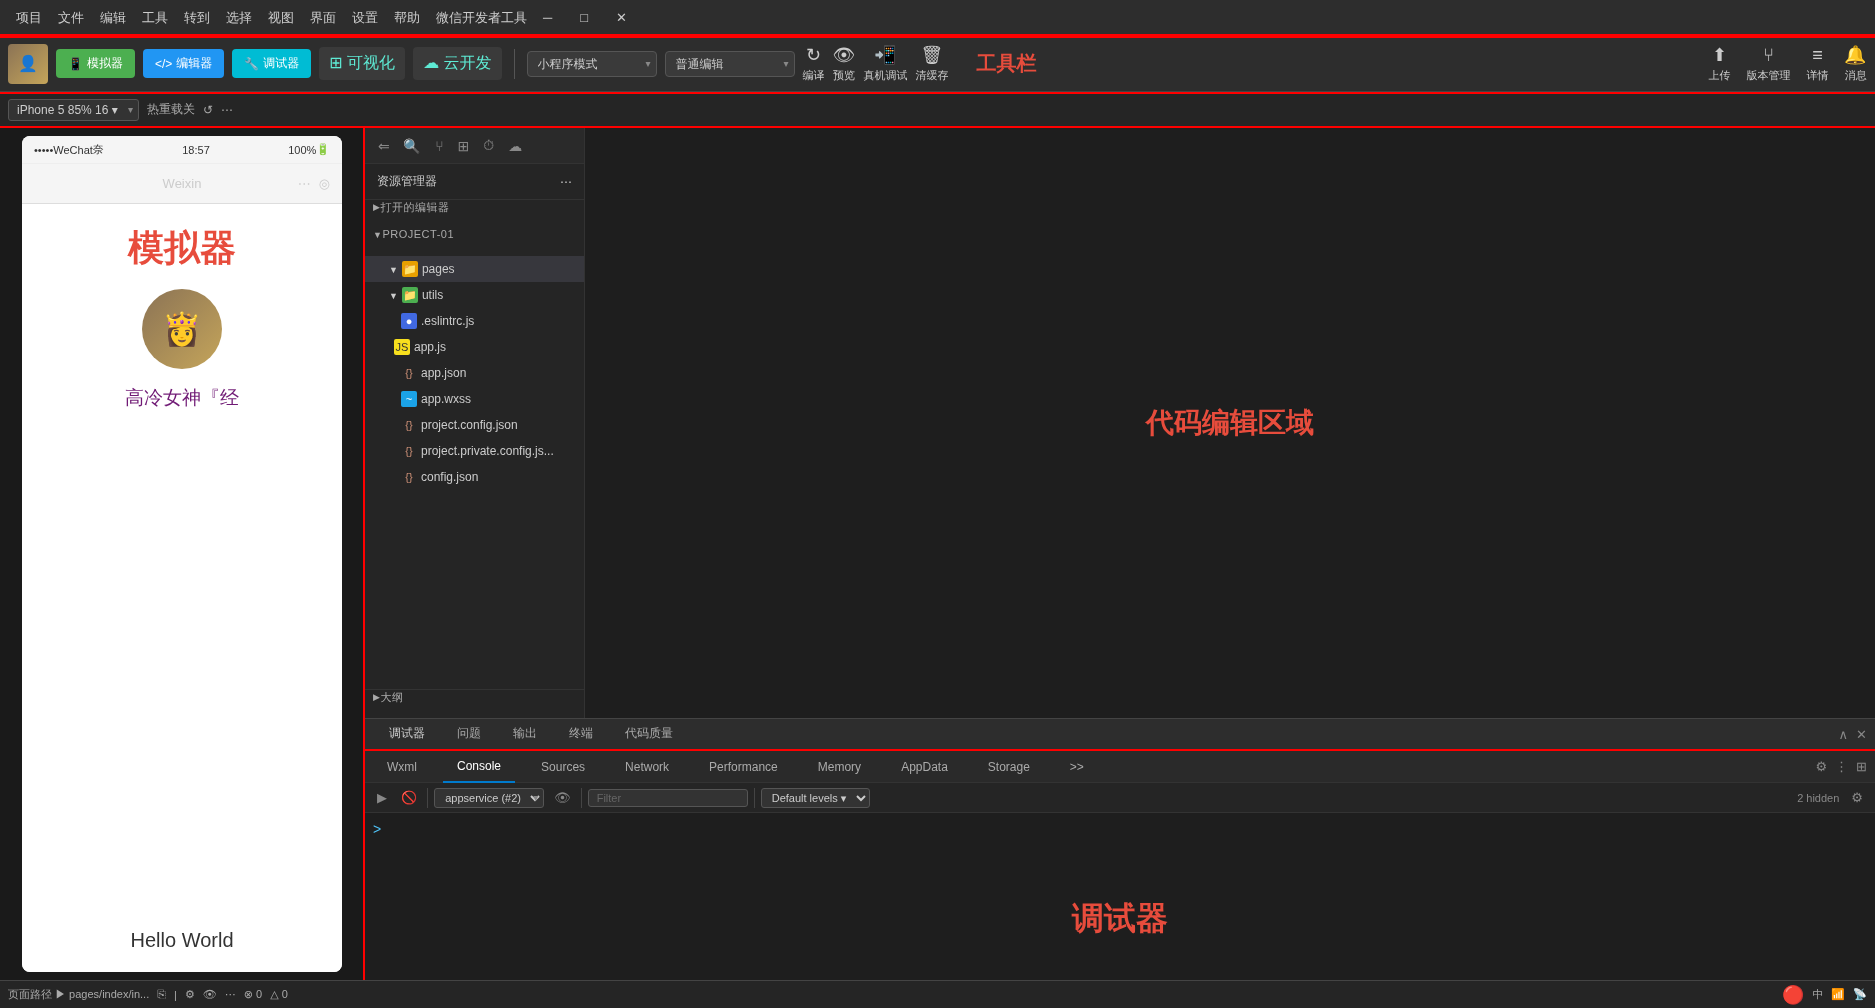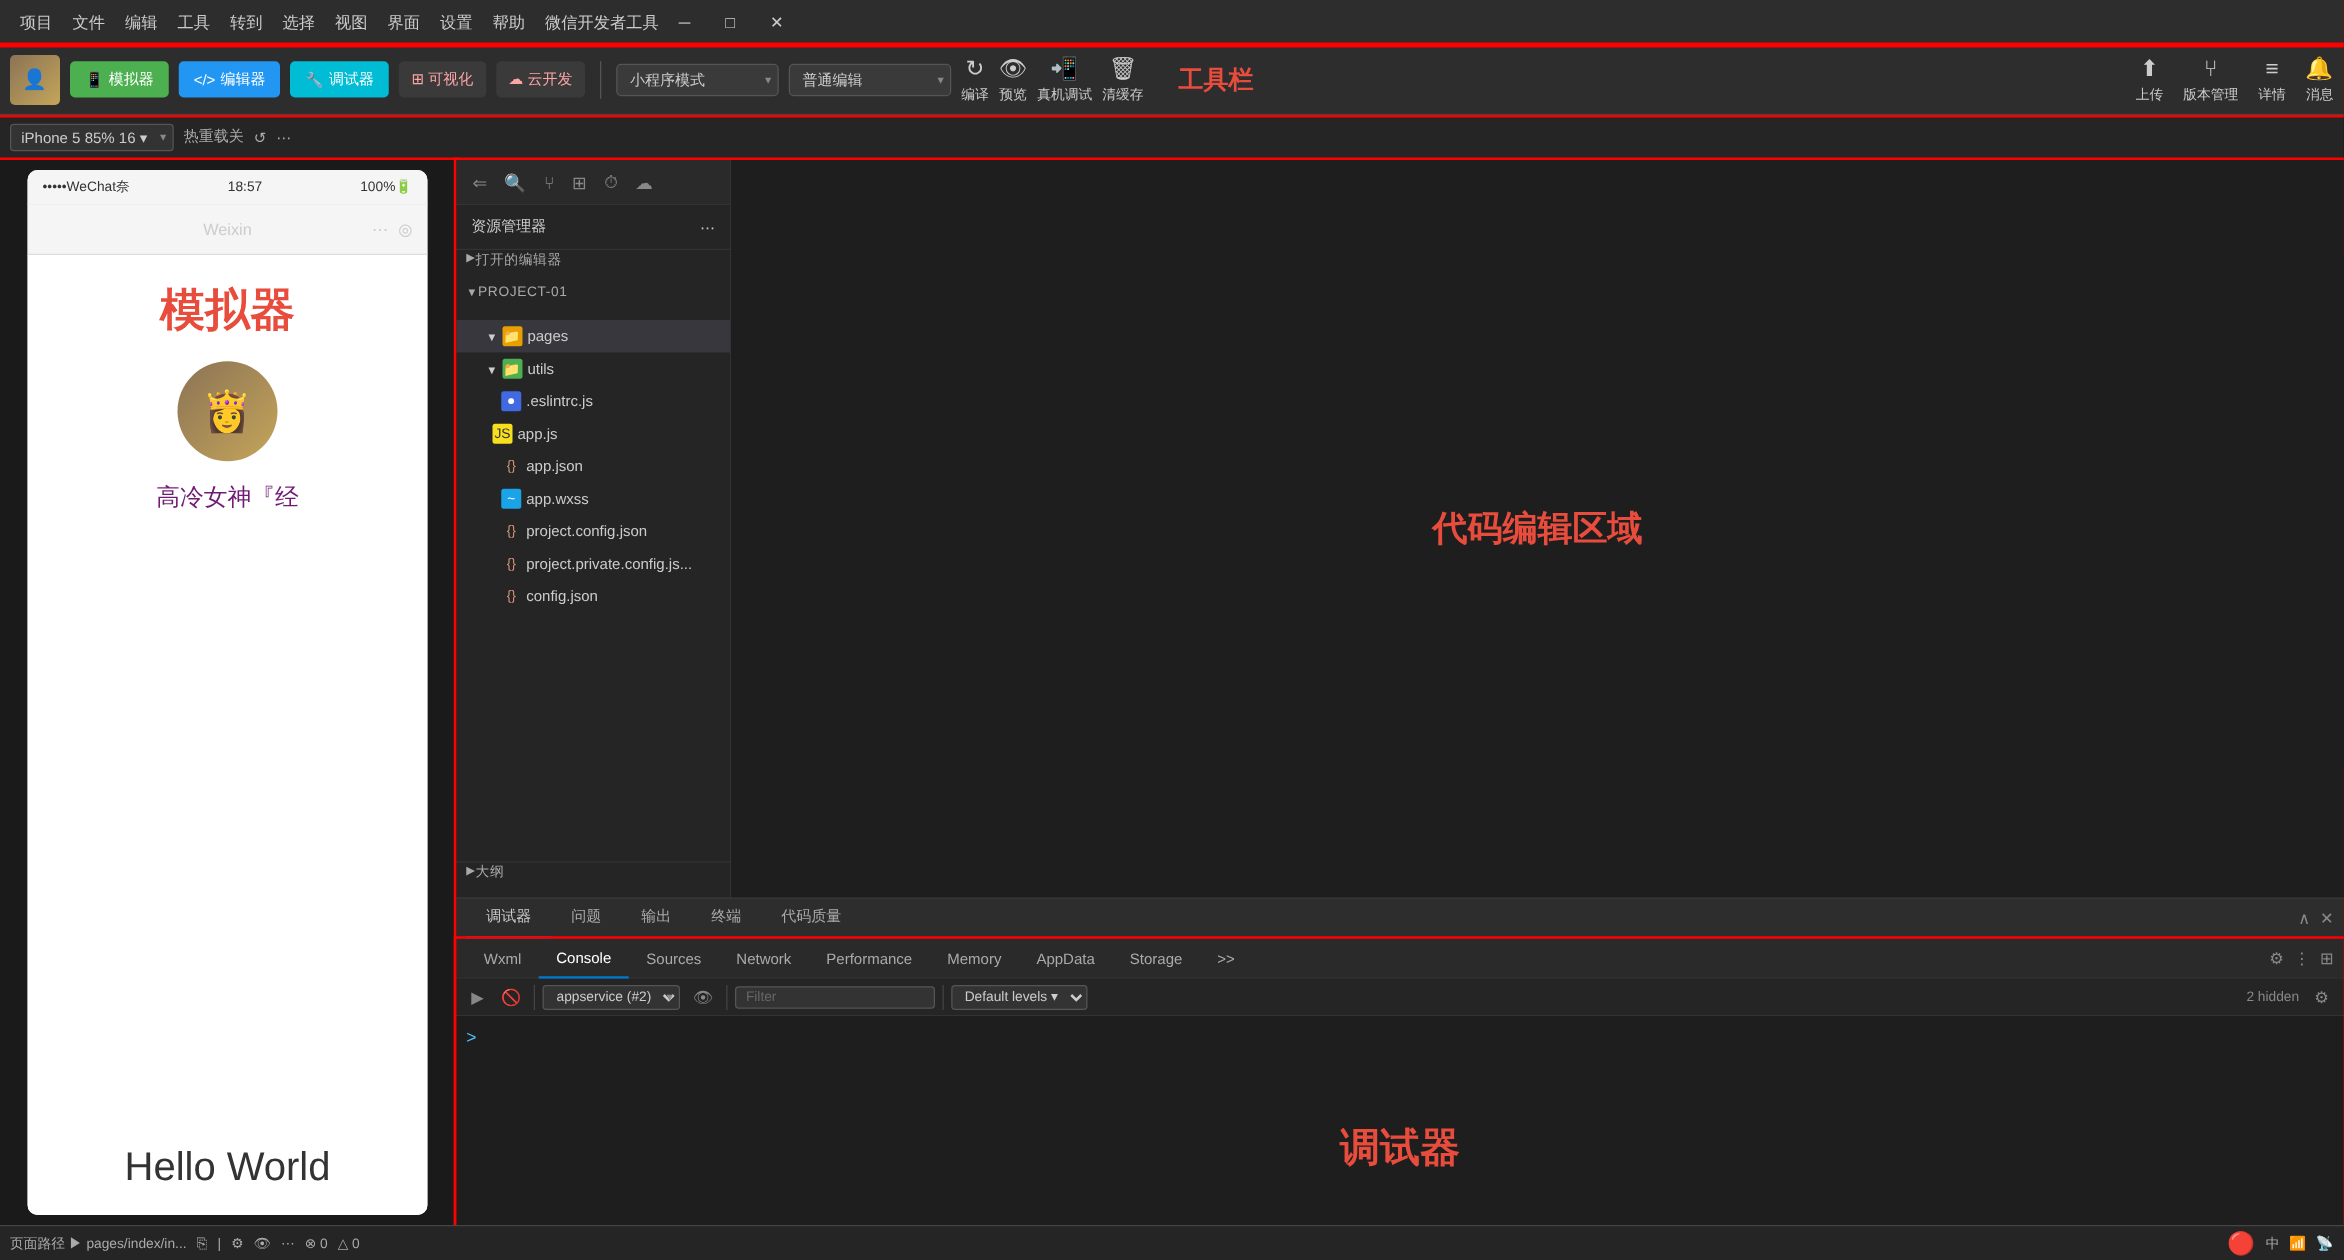--- a/index.html
+++ b/index.html
@@ -71,26 +71,26 @@
       font-size: 12px;
       display: flex;
       align-items: center;
       gap: 4px;
     }
     .toolbar-btn.blue { background: #2196F3; }
     .toolbar-btn.green { background: #4CAF50; }
     .toolbar-btn.teal { background: #00BCD4; }
     .toolbar-btn-icon {
       background: #3a3a3a;
-      color: #fca5a5;
+      color: #5eead4;
       border: none;
       border-radius: 4px;
       padding: 6px 10px;
       cursor: pointer;
-      font-size: 12px;
+      font-size: 16px;
     }
     .toolbar-select {
       background: #3a3a3a;
       color: #ccc;
       border: 1px solid #555;
       border-radius: 4px;
       padding: 5px 24px 5px 10px;
       font-size: 12px;
       cursor: pointer;
       appearance: none;
@@ -201,21 +201,21 @@
       display: flex;
       align-items: center;
       justify-content: center;
       overflow: hidden;
     }
     .user-name {
       font-size: 19px;
       color: #701a75;
     }
     .hello-world {
-      font-size: 32px;
+      font-size: 20px;
       color: #333;
       font-weight: 400;
       margin-top: auto;
     }
     .simulator-footer {
       height: 28px;
       background: #1a1a1a;
       display: flex;
       align-items: center;
       padding: 0 8px;
@@ -358,21 +358,21 @@
       display: flex;
       flex-direction: column;
       outline: 2px solid red;
     }
     .debugger-top-bar {
       height: 32px;
       background: #2a2a2a;
       display: flex;
       align-items: center;
       padding: 0 8px;
-      gap: 0;
+      gap: 12px;
       border-bottom: 1px solid #333;
     }
     .debugger-tab {
       padding: 0 14px;
       height: 32px;
       display: flex;
       align-items: center;
       font-size: 12px;
       color: #aaa;
       cursor: pointer;

